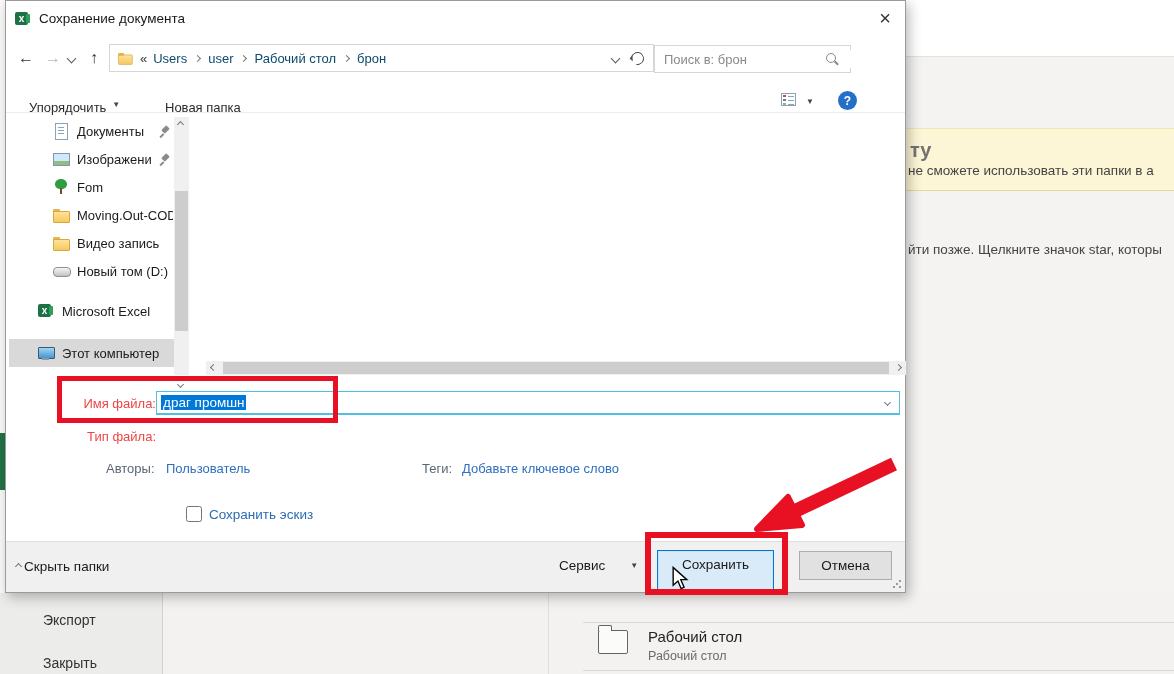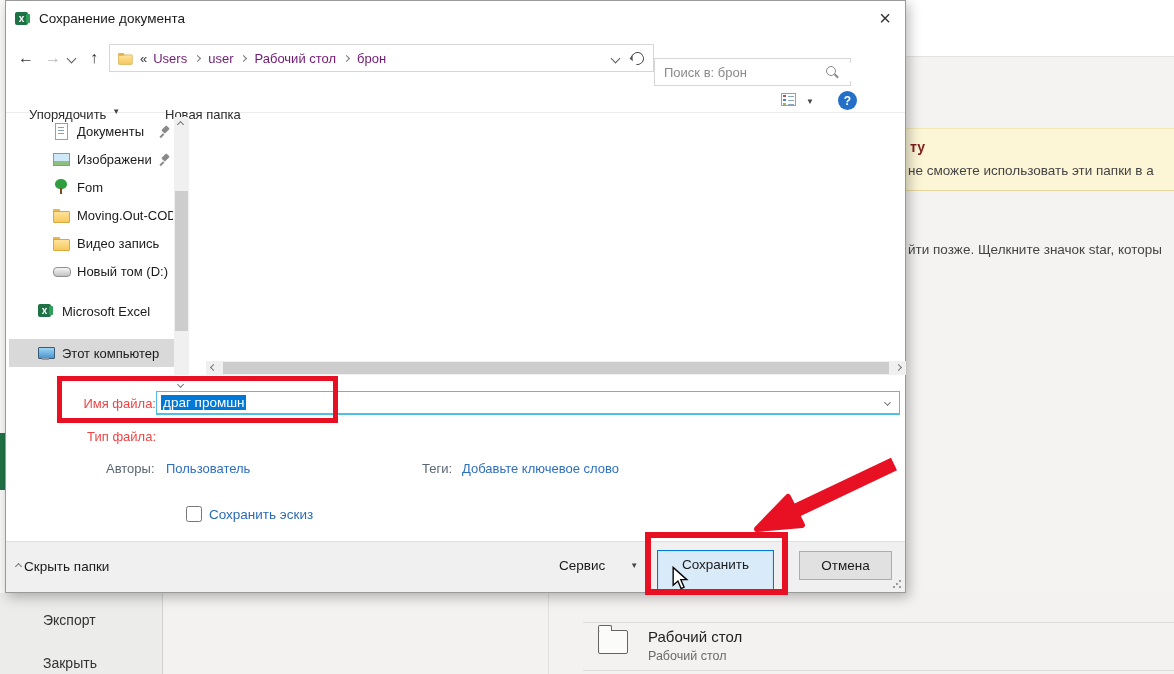--- a/index.html
+++ b/index.html
@@ -5,21 +5,21 @@
   *{box-sizing:border-box;margin:0;padding:0;font-family:"Liberation Sans",sans-serif}
   html,body{width:1174px;height:674px;overflow:hidden}
   body{position:relative;background:#f3f2f1;font-size:13px;color:#1a1a1a}
 
   
   .bg-left-strip{position:absolute;left:0;top:0;width:6px;height:593px;background:#fafaf9}
   .bg-green-sliver{position:absolute;left:0;top:433px;width:6px;height:57px;background:#217346}
   .bg-right{position:absolute;left:906px;top:0;width:268px;height:593px;background:#f4f3f2;overflow:hidden}
   .bg-right .white-top{position:absolute;left:0;top:0;width:100%;height:57px;background:#fff;border-bottom:1px solid #e3e2e1}
   .bg-banner{position:absolute;left:0;top:128px;width:100%;height:63px;background:#fcf5d6;border-top:1px solid #f1e7b6;border-bottom:1px solid #e6d89b;overflow:hidden}
-  .bg-banner .b-title{position:absolute;left:4px;top:10px;font-weight:bold;color:#7f1d1d;font-size:14px;white-space:nowrap}
+  .bg-banner .b-title{position:absolute;left:4px;top:10px;font-weight:bold;color:#737373;font-size:20px;white-space:nowrap}
   .bg-banner .b-text{position:absolute;left:2px;top:34px;color:#444;font-size:13.5px;white-space:nowrap}
   .bg-note{position:absolute;left:2px;top:242px;color:#444;font-size:13.5px;white-space:nowrap}
   .bg-bottom{position:absolute;left:0;top:593px;width:1174px;height:81px;background:#f3f2f1}
   .bs-nav{position:absolute;left:0;top:0;width:163px;height:81px;background:#ececeb;border-right:1px solid #d2d1d0}
   .bs-item{position:absolute;left:43px;font-size:14px;color:#333;white-space:nowrap;cursor:default}
   .bs-item:nth-of-type(1){top:19px}
   .bs-item:nth-of-type(2){top:62px}
   .bg-bottom .vline{position:absolute;left:548px;top:0;width:1px;height:81px;background:#e0dfde}
   .bg-bottom .hline1{position:absolute;left:583px;top:29px;right:0;height:1px;background:#dcdbda}
   .bg-bottom .hline2{position:absolute;left:583px;top:77px;right:0;height:1px;background:#dcdbda}
@@ -39,36 +39,36 @@
   .navrow{position:absolute;left:0;top:42px;width:100%;height:30px}
   .nav-arrow{position:absolute;top:4px;font-size:16px;color:#333;line-height:22px}
   .nav-back{left:12px}
   .nav-fwd{left:39px;color:#b9b9b9}
   .nav-upbtn{left:84px}
   .nav-chev{position:absolute;left:62px;top:12px}
   .addressbar{position:absolute;left:103px;top:1px;width:545px;height:28px;border:1px solid #d6d6d6;background:#fff;display:flex;align-items:center}
   .addr-folder{margin-left:7px;margin-right:7px}
   .crumb-root{color:#333;margin-right:6px}
   .crumbs{display:flex;align-items:center}
-  .crumb{color:#701a75;white-space:nowrap}
+  .crumb{color:#0c4a6e;white-space:nowrap}
   .crumb-sep{margin:0 8px}
   .addr-right{position:absolute;right:0;top:0;height:26px;display:flex;align-items:center}
   .addr-ddchev{margin-right:12px}
   .refresh{width:13px;height:13px;border:1.6px solid #4f4f4f;border-radius:50%;border-left-color:transparent;transform:rotate(-35deg);position:relative;margin-right:9px}
   .refresh::after{content:"";position:absolute;left:-4px;top:-2px;border:3.5px solid transparent;border-right-color:#4f4f4f;transform:rotate(30deg)}
-  .searchbox{position:absolute;left:648px;top:15px;width:197px;height:28px;border:1px solid #d6d6d6;background:#fff}
+  .searchbox{position:absolute;left:648px;top:2px;width:197px;height:28px;border:1px solid #d6d6d6;background:#fff}
   .searchbox input{position:absolute;left:9px;top:4px;width:200px;height:18px;border:none;outline:none;font-size:13px;color:#333}
   .searchbox input::placeholder{color:#8a8a8a}
   .mag{position:absolute;right:10px;top:7px;width:14px;height:14px}
   .mag::before{content:"";position:absolute;left:0;top:0;width:8px;height:8px;border:1.6px solid #8a8a8a;border-radius:50%}
   .mag::after{content:"";position:absolute;left:8px;top:9px;width:5px;height:1.6px;background:#8a8a8a;transform:rotate(45deg)}
 
   
   .toolbarrow{position:absolute;left:0;top:84px;width:100%;height:28px;border-bottom:1px solid #ececec}
-  .tb-item{position:absolute;top:22px;display:flex;gap:6px;font-size:13px;color:#2b2b2b;white-space:nowrap}
+  .tb-item{position:absolute;top:15px;display:flex;gap:6px;font-size:13px;color:#2b2b2b;white-space:nowrap}
   .tb-organize{left:23px}
   .tb-newfolder{left:159px}
   .caret{font-size:8px;color:#444}
   .viewicon{position:absolute;left:775px;top:8px;width:15px;height:13px;border:1px solid #8aa3b8;background:#fff}
   .viewicon::before{content:"";position:absolute;left:1px;top:1px;width:3px;height:2px;background:#c0504d;box-shadow:0 4px 0 #4f81bd,0 8px 0 #9bbb59}
   .viewicon::after{content:"";position:absolute;left:6px;top:2px;width:6px;height:1px;background:#8aa3b8;box-shadow:0 4px 0 #8aa3b8,0 8px 0 #8aa3b8}
   .view-caret{position:absolute;left:800px;top:12px}
   .help-btn{position:absolute;left:832px;top:6px;width:19px;height:19px;border-radius:50%;background:#2470c8;color:#fff;font-size:12px;font-weight:bold;display:flex;align-items:center;justify-content:center}
 
   

